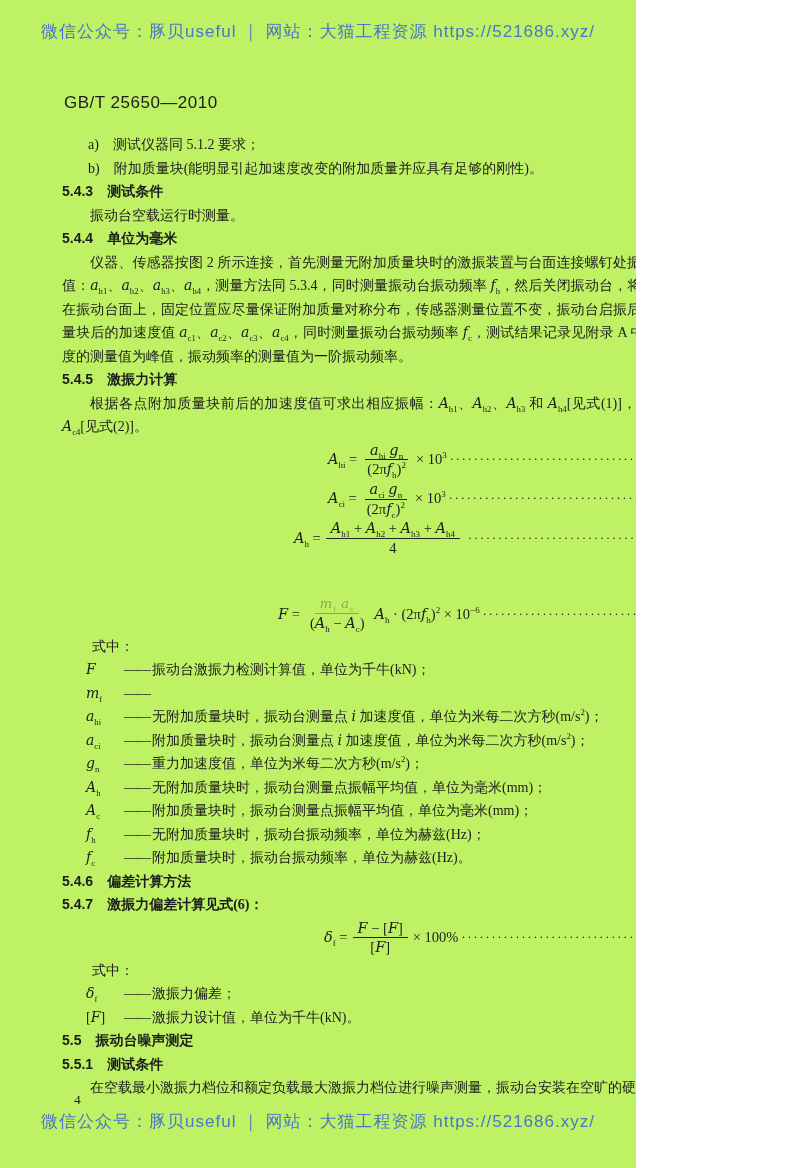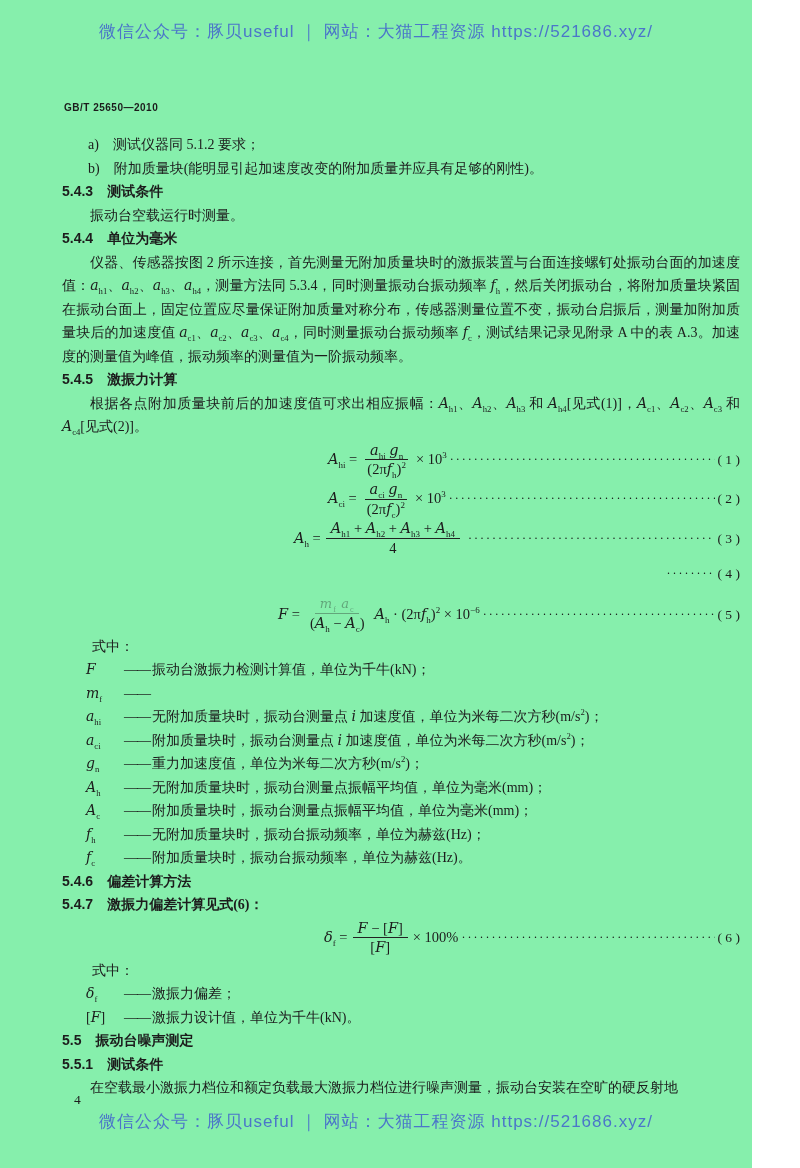--- a/index.html
+++ b/index.html
@@ -1,22 +1,22 @@
 <!DOCTYPE html>
 <html><head>
 <meta charset="utf-8">
 <style>
   html,body{margin:0;padding:0;background:#ffffff;}
-  .page{position:relative;width:752px;height:1168px;background:#86efac;overflow:hidden;
+  .page{position:relative;width:636px;height:1168px;background:#bef264;overflow:hidden;
         font-family:"Liberation Serif","DejaVu Serif",serif;color:#1c1c1c;}
   .wm{position:absolute;width:100%;text-align:center;color:#4b76c9;
       font-family:"Liberation Sans","DejaVu Sans",sans-serif;font-size:17px;letter-spacing:1px;}
   .wm-top{top:20px;}
   .wm-bottom{top:1110px;}
-  .docnum{position:absolute;top:102px;left:64px;font-weight:bold;font-size:10px;
+  .docnum{position:absolute;top:93px;left:64px;font-weight:normal;font-size:17px;
           font-family:"Liberation Sans","DejaVu Sans",sans-serif;letter-spacing:.5px;}
   .body{position:absolute;top:133px;left:62px;width:678px;font-size:14px;line-height:23.5px;}
   .body p{margin:0;}
   .li{padding-left:26px;}
   .h{font-weight:bold;}
   .hnum{display:inline-block;margin-right:14px;font-family:"Liberation Sans","DejaVu Sans",sans-serif;}
   .para{text-align:justify;text-indent:2em;}
   .ind{text-indent:2em;}
   .where{padding-left:30px;}
   .intro{padding-left:30px;margin-top:6px !important;margin-bottom:2px !important;}

